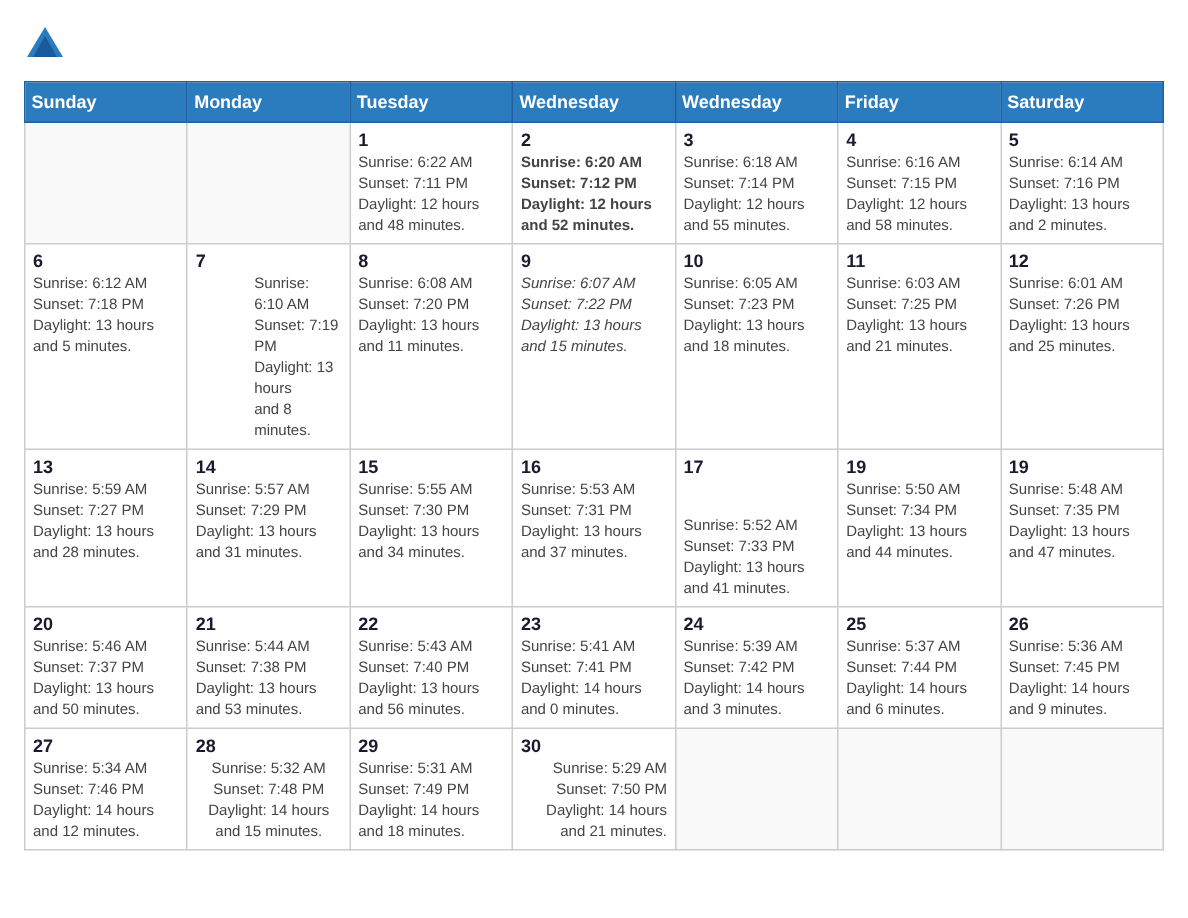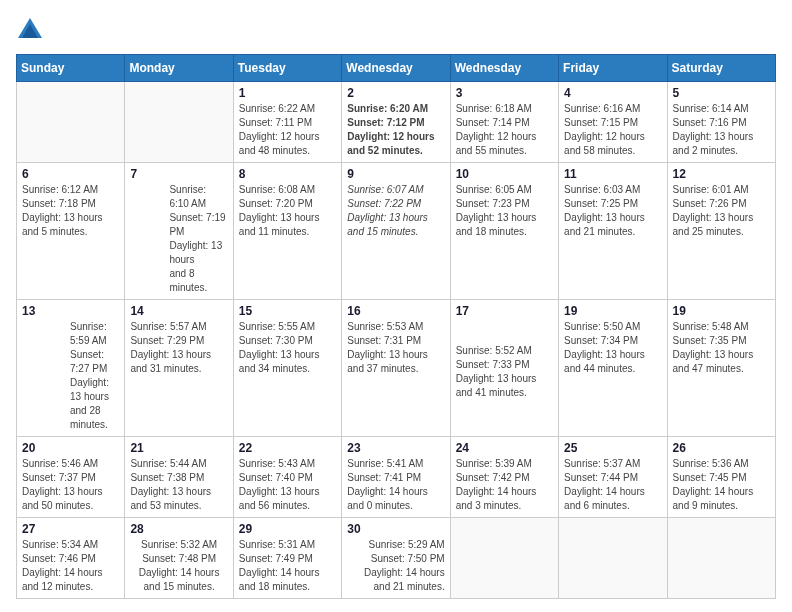--- a/index.html
+++ b/index.html
@@ -210,21 +210,21 @@
           <div class="day-number">12</div>
           <div class="day-info" style="white-space: pre-line;">Sunrise: 6:01 AM
 Sunset: 7:26 PM
 Daylight: 13 hours
 and 25 minutes.</div>
         </td>
       </tr>
       <tr>
         <td>
           <div class="day-number">13</div>
-          <div class="day-info" style="white-space: pre-line; margin-left: 48px;">Sunrise: 5:59 AM
+          <div class="day-info" style="white-space: pre-line;">Sunrise: 5:59 AM
 Sunset: 7:27 PM
 Daylight: 13 hours
 and 28 minutes.</div>
         </td>
         <td>
           <div class="day-number">14</div>
           <div class="day-info" style="white-space: pre-line;">Sunrise: 5:57 AM
 Sunset: 7:29 PM
 Daylight: 13 hours
 and 31 minutes.</div>

